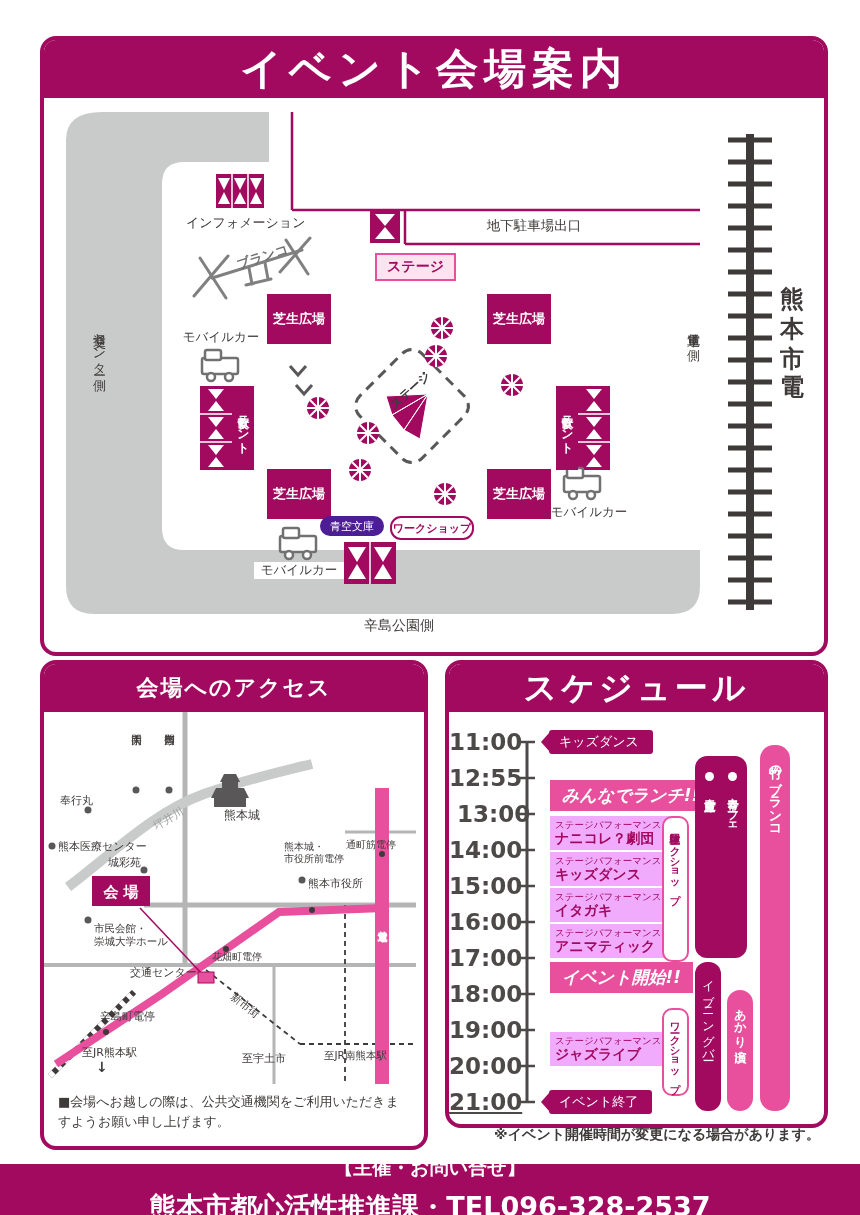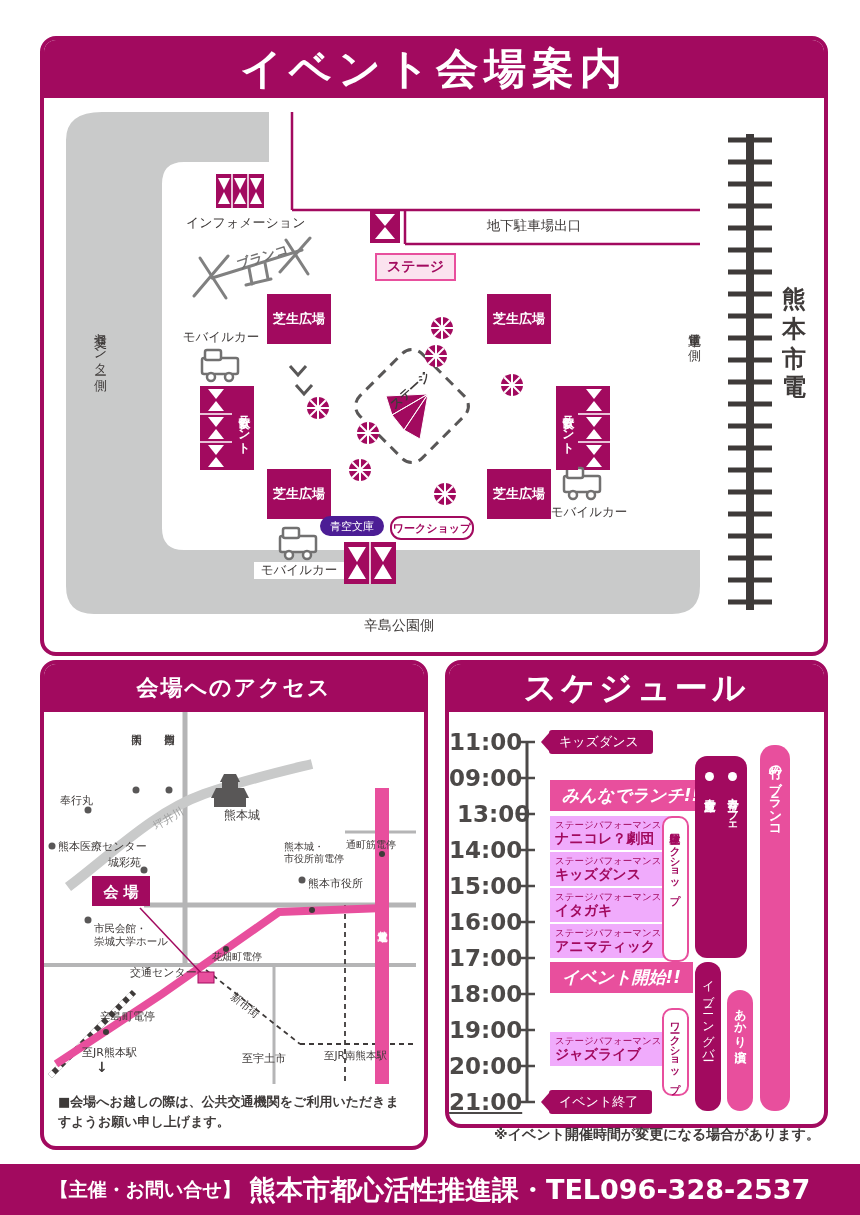--- a/index.html
+++ b/index.html
@@ -3,21 +3,21 @@
 <meta charset="utf-8">
 <style>
   html,body { margin:0; padding:0; background:#fff; }
   .page { position:relative; width:860px; height:1215px; background:#fff; overflow:hidden;
           font-family:"DejaVu Sans", sans-serif; color:#3E3A39; }
   .ab { position:absolute; }
 
   
   .box { position:absolute; border:4px solid #A20A5F; border-radius:16px; background:#fff; overflow:hidden; }
   .box-header { background:#A20A5F; color:#fff; font-weight:bold; display:flex; align-items:center; justify-content:center; }
-  .venue-box { left:40px; top:36px; width:780px; height:612px;font-family:Liberation Mono, monospace; }
+  .venue-box { left:40px; top:36px; width:780px; height:612px; }
   .venue-header { height:58px; font-size:42px; letter-spacing:6px; }
   .access-box { left:40px; top:660px; width:380px; height:482px; }
   .access-header { height:48px; font-size:22px; letter-spacing:2px; }
   .sched-box { left:445px; top:660px; width:375px; height:460px; }
   .sched-header { height:48px; font-size:33px; letter-spacing:4px; }
 
   
   .vmap { position:relative; width:772px; height:546px; }
   .ml { position:absolute; font-size:13px; color:#3E3A39; white-space:nowrap; }
   .ml.center { text-align:center; }
@@ -36,21 +36,21 @@
   .swing-label { position:absolute; font-size:13px; font-weight:bold; color:#727171; transform:rotate(-18deg); }
   .cstage-label { position:absolute; font-size:12px; font-weight:bold; color:#3E3A39; transform:rotate(-42deg); }
   .tram-name { position:absolute; font-size:24px; font-weight:bold; color:#3E3A39; letter-spacing:30px; }
 
   
   .amap { position:relative; width:372px; height:372px; overflow:hidden; }
   .amap svg text { font-family:inherit; }
   .at { font-size:11px; fill:#3E3A39; }
   .gate { position:absolute; font-size:10.5px; color:#3E3A39; }
   .street-label { position:absolute; width:14px; font-size:10px; font-weight:bold; color:#fff; text-align:center; }
-  .access-note { padding:8px 6px 0 14px; font-size:13px; font-weight:bold; color:#3E3A39; line-height:1.55; }
+  .access-note { padding:8px 6px 0 14px; font-size:13px; font-weight:normal; color:#3E3A39; line-height:1.55; }
 
   
   .sched-body { position:relative; width:367px; height:404px; }
   .hour { position:absolute; left:0; width:70px; height:28px; text-align:right; font-size:23px;
           font-weight:bold; color:#4C4948; line-height:28px; }
   .ev-pill { position:absolute; left:100px; background:#A20A5F; color:#fff; font-size:13px;
              padding:3px 14px 3px 10px; border-radius:3px; white-space:nowrap; }
   .ev-pill::before { content:""; position:absolute; left:-8px; top:50%; margin-top:-9px;
              border-top:9px solid transparent; border-bottom:9px solid transparent; border-right:8px solid #A20A5F; }
   .ev-big { position:absolute; left:101px; background:#E84F9D; color:#fff; font-weight:bold; font-style:italic;
@@ -62,21 +62,21 @@
   .vbar > span.blabel { display:inline-block; writing-mode:vertical-rl; }
   .bar-outline { background:#fff; border:2px solid #E84F9D; border-radius:10px; color:#A20A5F; font-weight:bold; }
   .bar-dark { background:#A20A5F; color:#fff; border-radius:12px; }
   .bar-pink { background:#E84F9D; color:#fff; border-radius:14px; font-weight:bold; }
   .dot { position:absolute; width:9px; height:9px; border-radius:50%; background:#fff; }
   .cafecol { position:absolute; writing-mode:vertical-rl; font-size:11.5px; color:#fff; font-weight:bold; }
   .sched-note { position:absolute; top:1126px; right:40px; font-size:14px; font-weight:bold; color:#3E3A39; }
 
   
   .footer { position:absolute; left:0; top:1164px; width:860px; height:51px; background:#A20A5F;
-            display:flex; align-items:center; justify-content:center; gap:8px; color:#fff; }
+            display:flex; align-items:center; justify-content:center; gap:8px; color:#fff;flex-direction:column; }
   .f-prefix { font-size:19px; font-weight:bold; }
   .f-main { font-size:27px; font-weight:bold; }
 </style>
 </head>
 <body>
 
 <div class="page">
 
   <section class="box venue-box">
     <div class="box-header venue-header">イベント会場案内</div>
@@ -327,21 +327,21 @@
 
   <section class="box sched-box">
     <div class="box-header sched-header">スケジュール</div>
     <div class="sched-body">
       <svg class="ab" style="left:0;top:0" width="367" height="404" viewBox="0 0 367 404">
         <path d="M78,30 V390" stroke="#4C4948" stroke-width="3" fill="none"></path>
         <path d="M70 30H86M70 66H86M70 102H86M70 138H86M70 174H86M70 210H86M70 246H86M70 282H86M70 318H86M70 354H86M70 390H86" stroke="#4C4948" stroke-width="2.5" fill="none"></path>
       </svg>
 
       <div class="hour" style="top:16px;">11:00</div>
-      <div class="hour" style="top:52px;">09:00</div>
+      <div class="hour" style="top:52px;">12:55</div>
       <div class="hour" style="top:88px;padding-left:8px;">13:00</div>
       <div class="hour" style="top:124px;">14:00</div>
       <div class="hour" style="top:160px;">15:00</div>
       <div class="hour" style="top:196px;">16:00</div>
       <div class="hour" style="top:232px;">17:00</div>
       <div class="hour" style="top:268px;">18:00</div>
       <div class="hour" style="top:304px;">19:00</div>
       <div class="hour" style="top:340px;">20:00</div>
       <div class="hour" style="top:376px;text-decoration:underline;">21:00</div>
 

